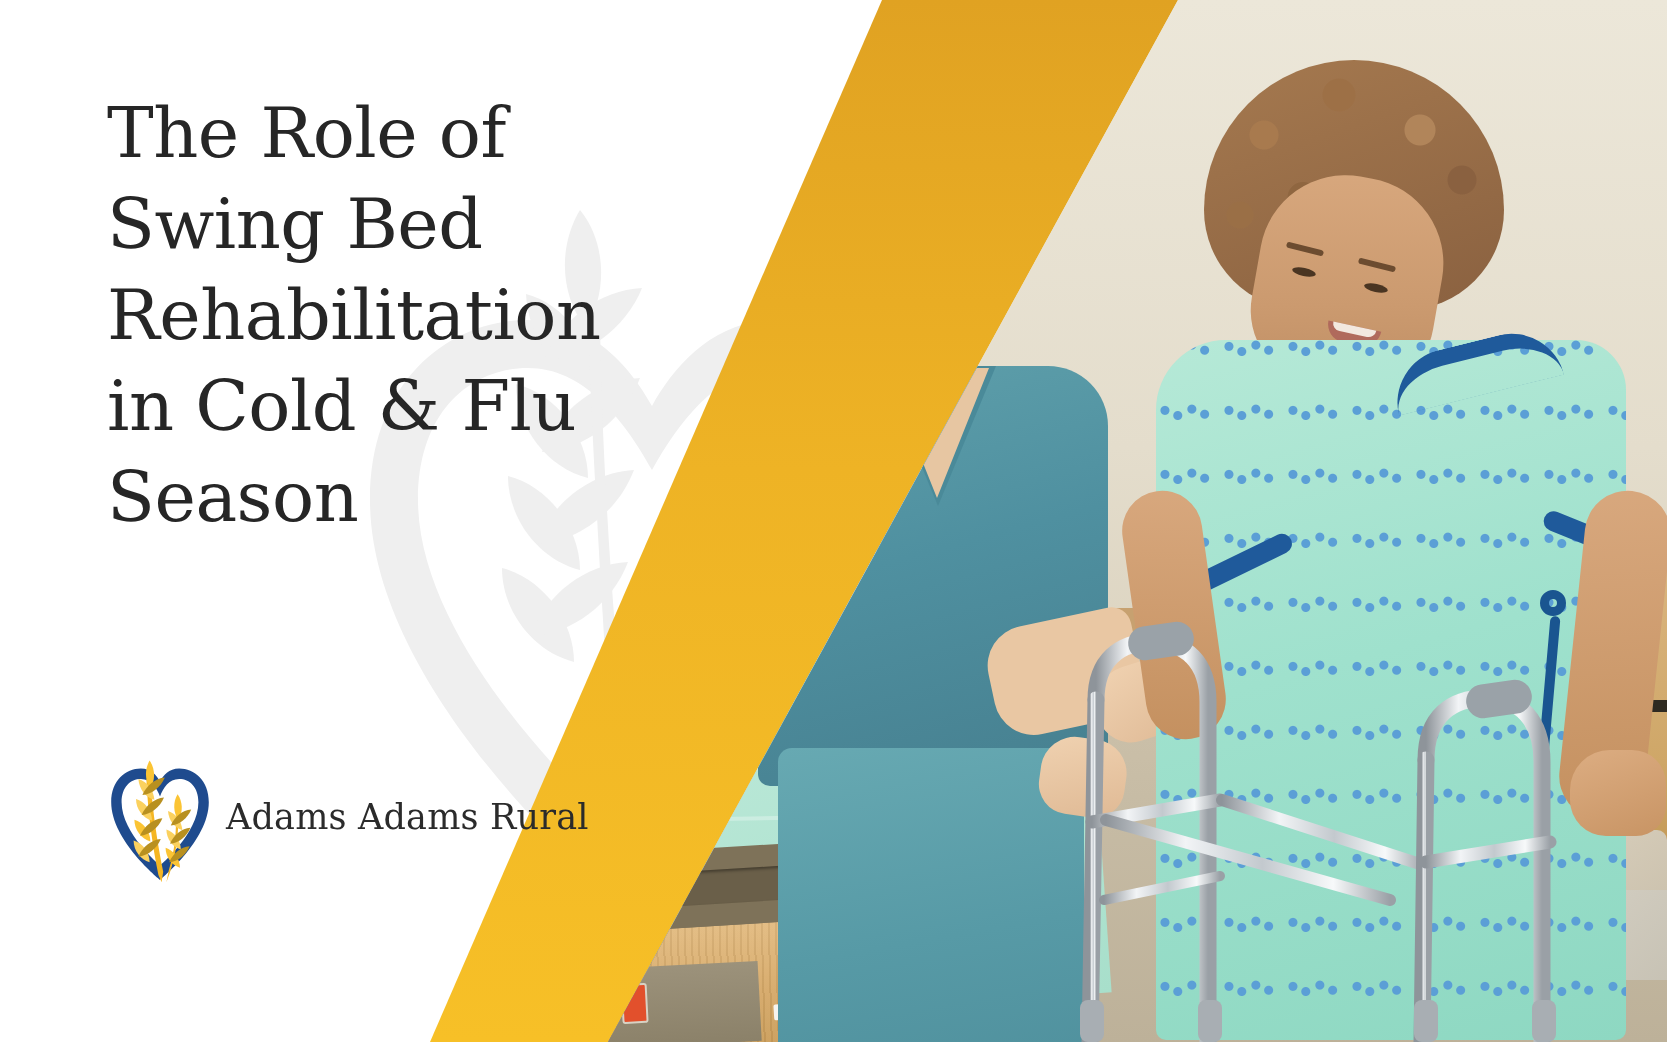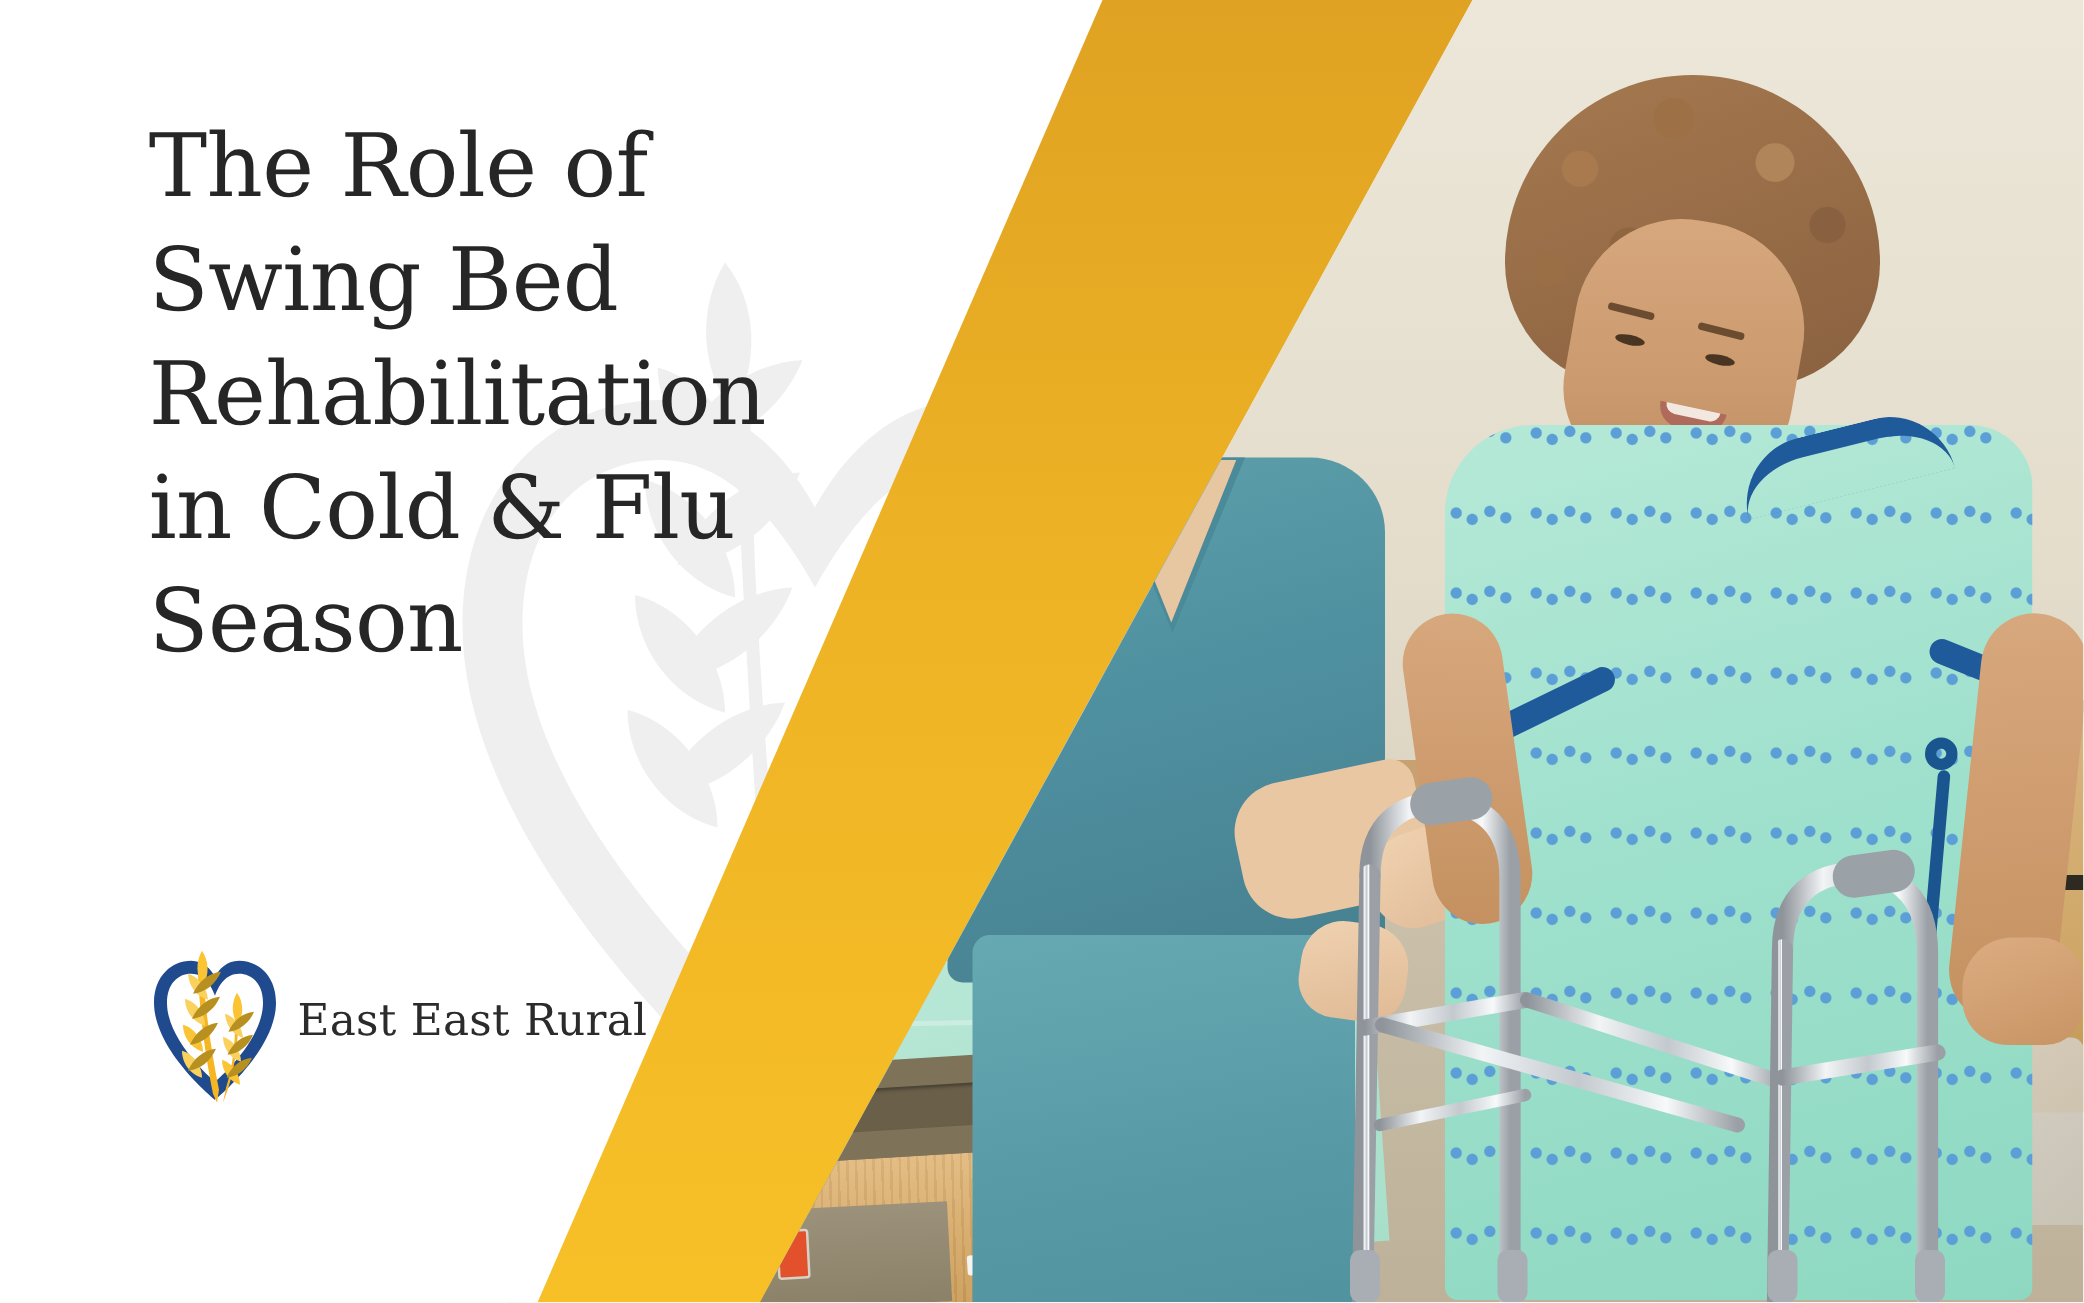--- a/index.html
+++ b/index.html
@@ -24,21 +24,21 @@
     width:640px; height:800px;
     opacity:1;
     pointer-events:none;
     z-index:1;
   }
   .watermark svg { width:100%; height:100%; display:block; }
 
   
   .left-col {
     position:absolute;
-    left:16px; top:0; width:880px; height:1042px;
+    left:4px; top:0; width:880px; height:1042px;
     z-index:3;
   }
   .headline {
     position:absolute;
     left:103px; top:88px;
     width:560px;
     font-family:"DejaVu Serif", serif;
     font-weight:400;
     font-size:70px;
     line-height:1.30;
@@ -567,19 +567,19 @@
             <path d="M150 140 C170 146 184 166 186 188 C166 182 152 164 150 140 Z" fill="#fbd15e"></path>
             <path d="M208 136 C199 158 179 174 157 176 C166 154 186 138 208 136 Z" fill="#b89020"></path>
             <path d="M146 186 C166 192 182 214 182 236 C162 230 146 210 146 186 Z" fill="#fbd15e"></path>
             <path d="M206 182 C197 204 177 220 155 222 C164 200 184 184 206 182 Z" fill="#b89020"></path>
             <path d="M144 232 C164 238 180 260 180 282 C160 276 144 256 144 232 Z" fill="#fbc434"></path>
             <path d="M204 228 C195 250 175 266 153 268 C162 246 182 230 204 228 Z" fill="#b89020"></path>
           </g>
         </svg>
       </div>
       <div class="logo-words">
-        <span class="logo-line1">East East Rural</span>
+        <span class="logo-line1">Adams Adams Rural</span>
       </div>
     </div>
 
   </div>
 
 </div>
 
 </body></html>

